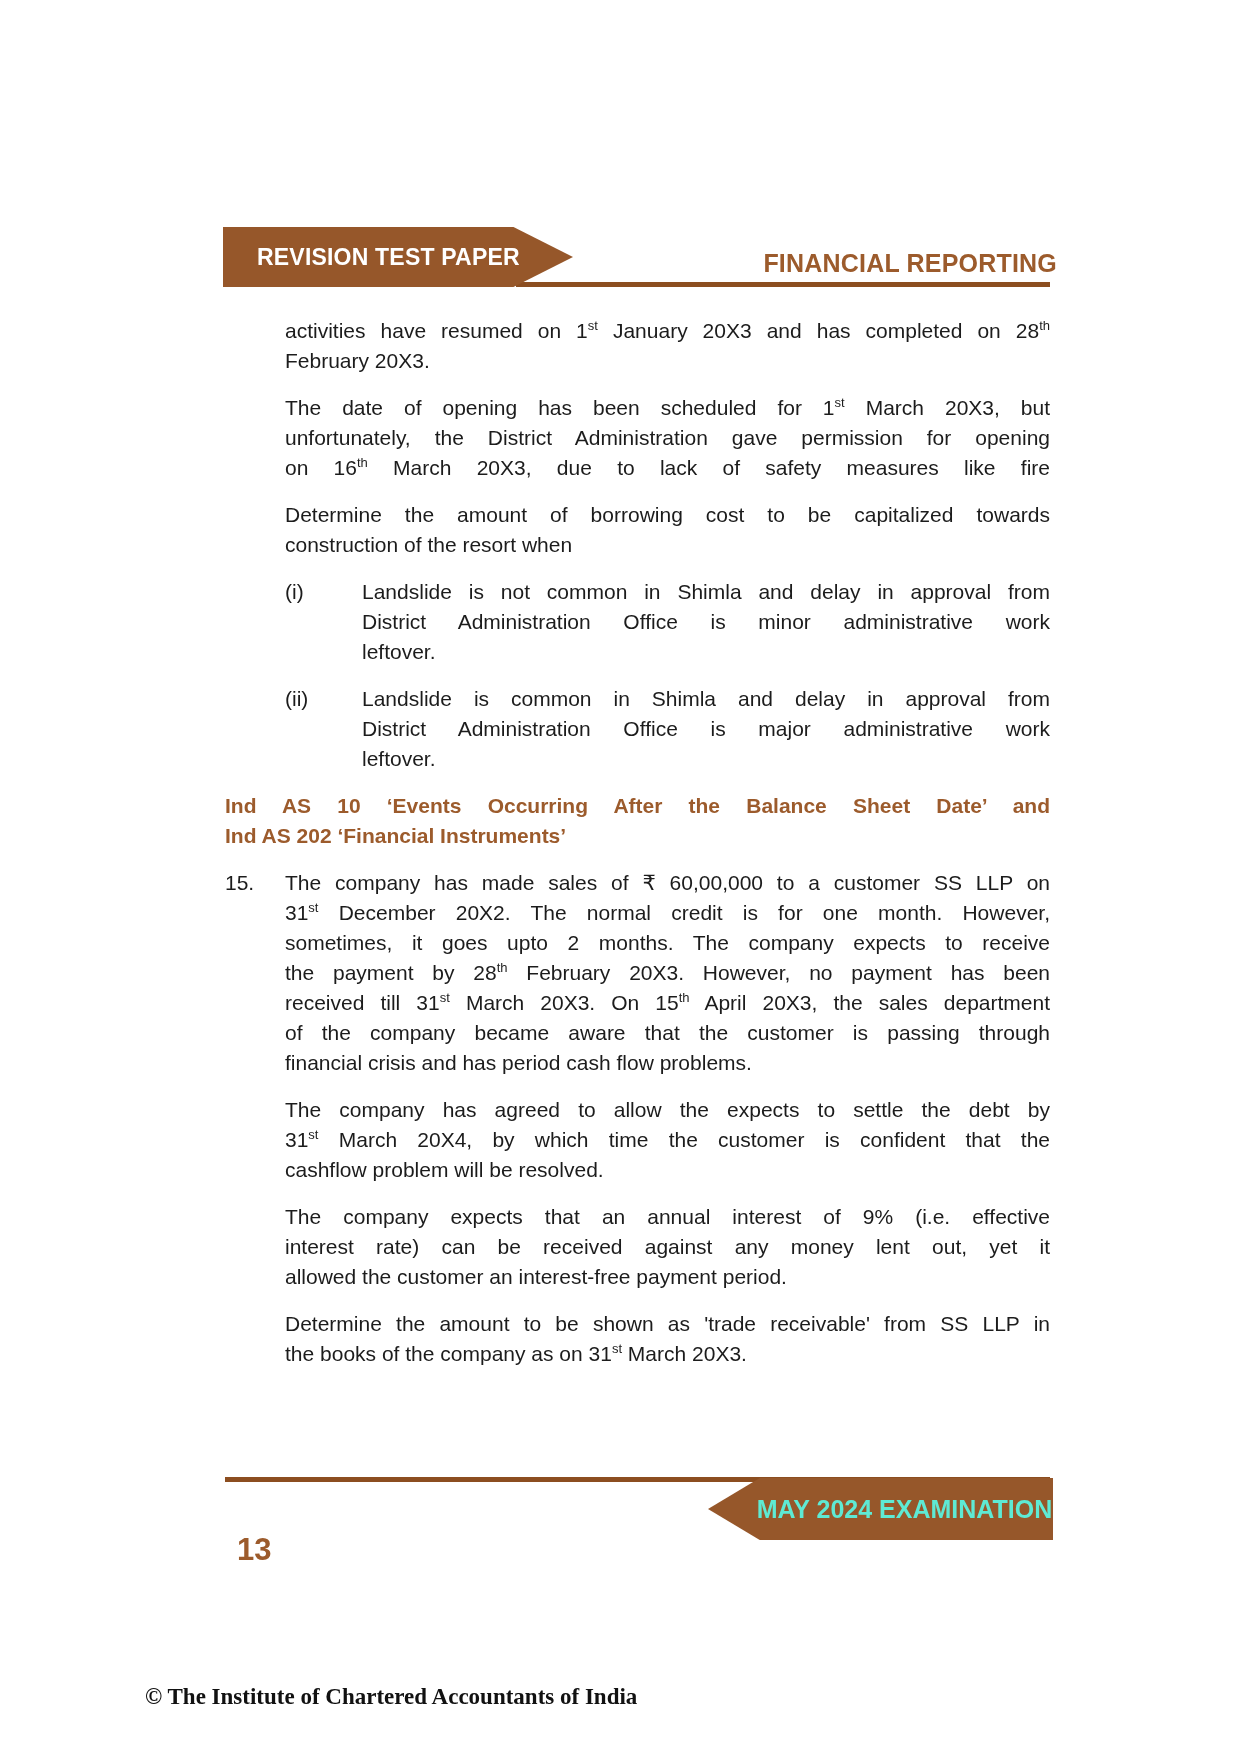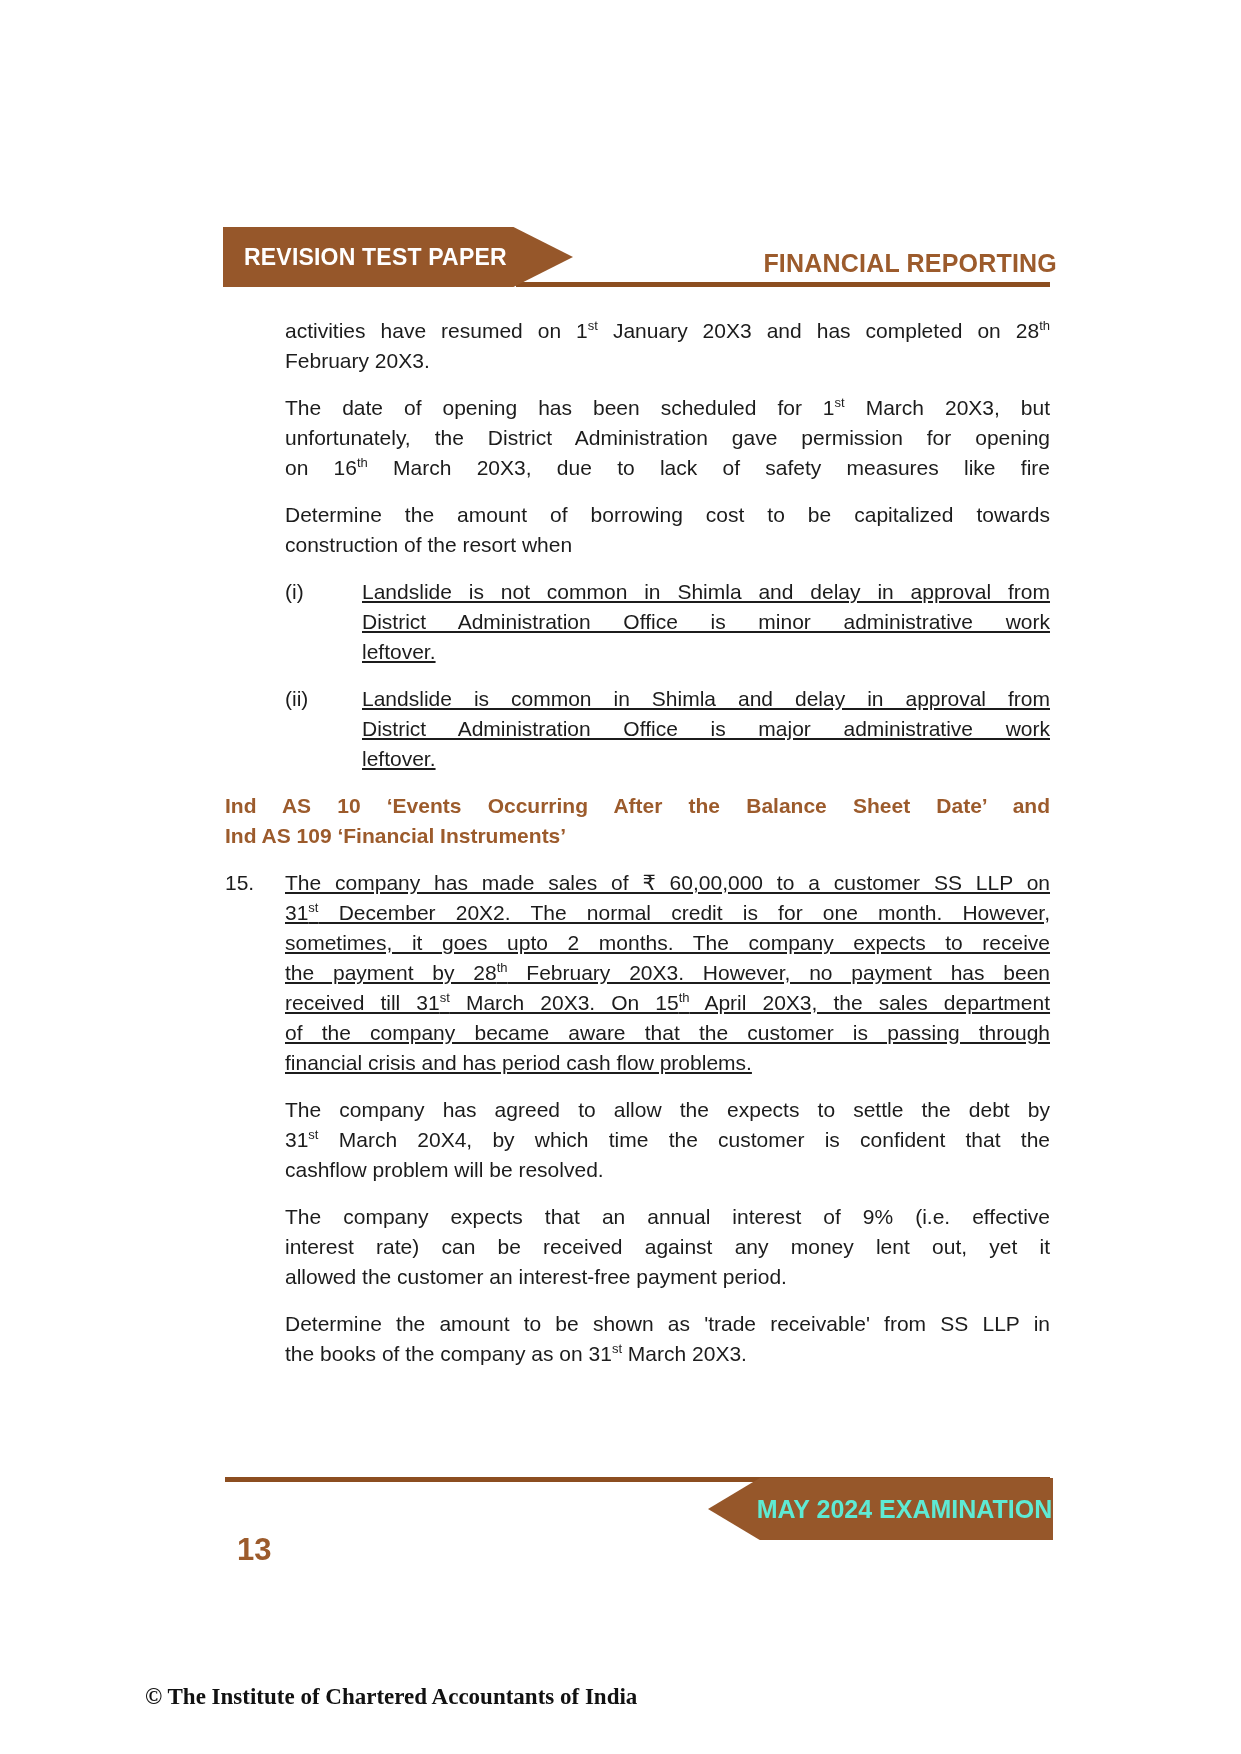--- a/index.html
+++ b/index.html
@@ -12,40 +12,40 @@
   html,body{margin:0;padding:0;background:#fff;}
   .page{
     position:relative;width:1241px;height:1754px;background:#ffffff;overflow:hidden;
     font-family:"Liberation Sans","DejaVu Sans",sans-serif;
   }
   
   .header-rule{position:absolute;left:516px;top:282px;width:534px;height:5px;background:var(--rule);}
   .header-banner{
     position:absolute;left:223px;top:227px;width:350px;height:60px;background:var(--banner);
     clip-path:polygon(0 0,83% 0,100% 50%,83% 100%,0 100%);
-    display:flex;align-items:center;padding-left:21px;box-sizing:border-box;z-index:2;
+    display:flex;align-items:center;padding-left:34px;box-sizing:border-box;z-index:2;
   }
   .header-banner .banner-text{color:#ffffff;font-weight:bold;font-size:23px;letter-spacing:.2px;white-space:nowrap;}
   .header-title{
     position:absolute;left:16px;top:249px;width:1041px;text-align:right;
     font-weight:bold;font-size:25px;color:var(--accent);letter-spacing:.2px;
   }
   
   .content{
     position:absolute;left:0;top:316px;width:1241px;
     font-size:21px;line-height:30px;color:var(--text);
   }
   .block{margin-bottom:17px;}
   .block.para{margin-left:285px;width:765px;}
   .block.heading{margin-left:225px;width:825px;font-weight:bold;color:var(--accent);}
   .block.list{margin-left:285px;width:765px;display:flex;}
   .block.list .label{width:77px;flex:none;}
   .block.numbered{margin-left:225px;width:825px;display:flex;}
   .block.numbered .label{width:60px;flex:none;}
-  .block .body{flex:1;min-width:0;text-decoration:underline;}
+  .block .body{flex:1;min-width:0;}
   .line{text-align:justify;text-align-last:justify;}
   .line.last{text-align-last:left;}
   .sup{font-size:13px;position:relative;top:-8px;line-height:0;}
   
   .footer-rule{position:absolute;left:225px;top:1477px;width:825px;height:5px;background:var(--rule);}
   .footer-banner{
     position:absolute;left:708px;top:1478px;width:345px;height:62px;background:var(--banner);
     clip-path:polygon(0 50%,15% 0,100% 0,100% 100%,15% 100%);
     display:flex;align-items:center;justify-content:center;
     padding-left:48px;box-sizing:border-box;z-index:2;
@@ -94,21 +94,21 @@
       <div class="block list">
         <div class="label">(ii)</div>
         <div class="body">
           <div class="line">Landslide is common in Shimla and delay in approval from</div>
           <div class="line">District Administration Office is major administrative work</div>
           <div class="line last">leftover.</div>
         </div>
       </div>
       <div class="block heading">
         <div class="line">Ind AS 10 ‘Events Occurring After the Balance Sheet Date’ and</div>
-        <div class="line last">Ind AS 109 ‘Financial Instruments’</div>
+        <div class="line last">Ind AS 202 ‘Financial Instruments’</div>
       </div>
       <div class="block numbered">
         <div class="label">15.</div>
         <div class="body">
           <div class="line">The company has made sales of ₹ 60,00,000 to a customer SS LLP on</div>
           <div class="line">31<span class="sup">st</span> December 20X2. The normal credit is for one month. However,</div>
           <div class="line">sometimes, it goes upto 2 months. The company expects to receive</div>
           <div class="line">the payment by 28<span class="sup">th</span> February 20X3. However, no payment has been</div>
           <div class="line">received till 31<span class="sup">st</span> March 20X3. On 15<span class="sup">th</span> April 20X3, the sales department</div>
           <div class="line">of the company became aware that the customer is passing through</div>

